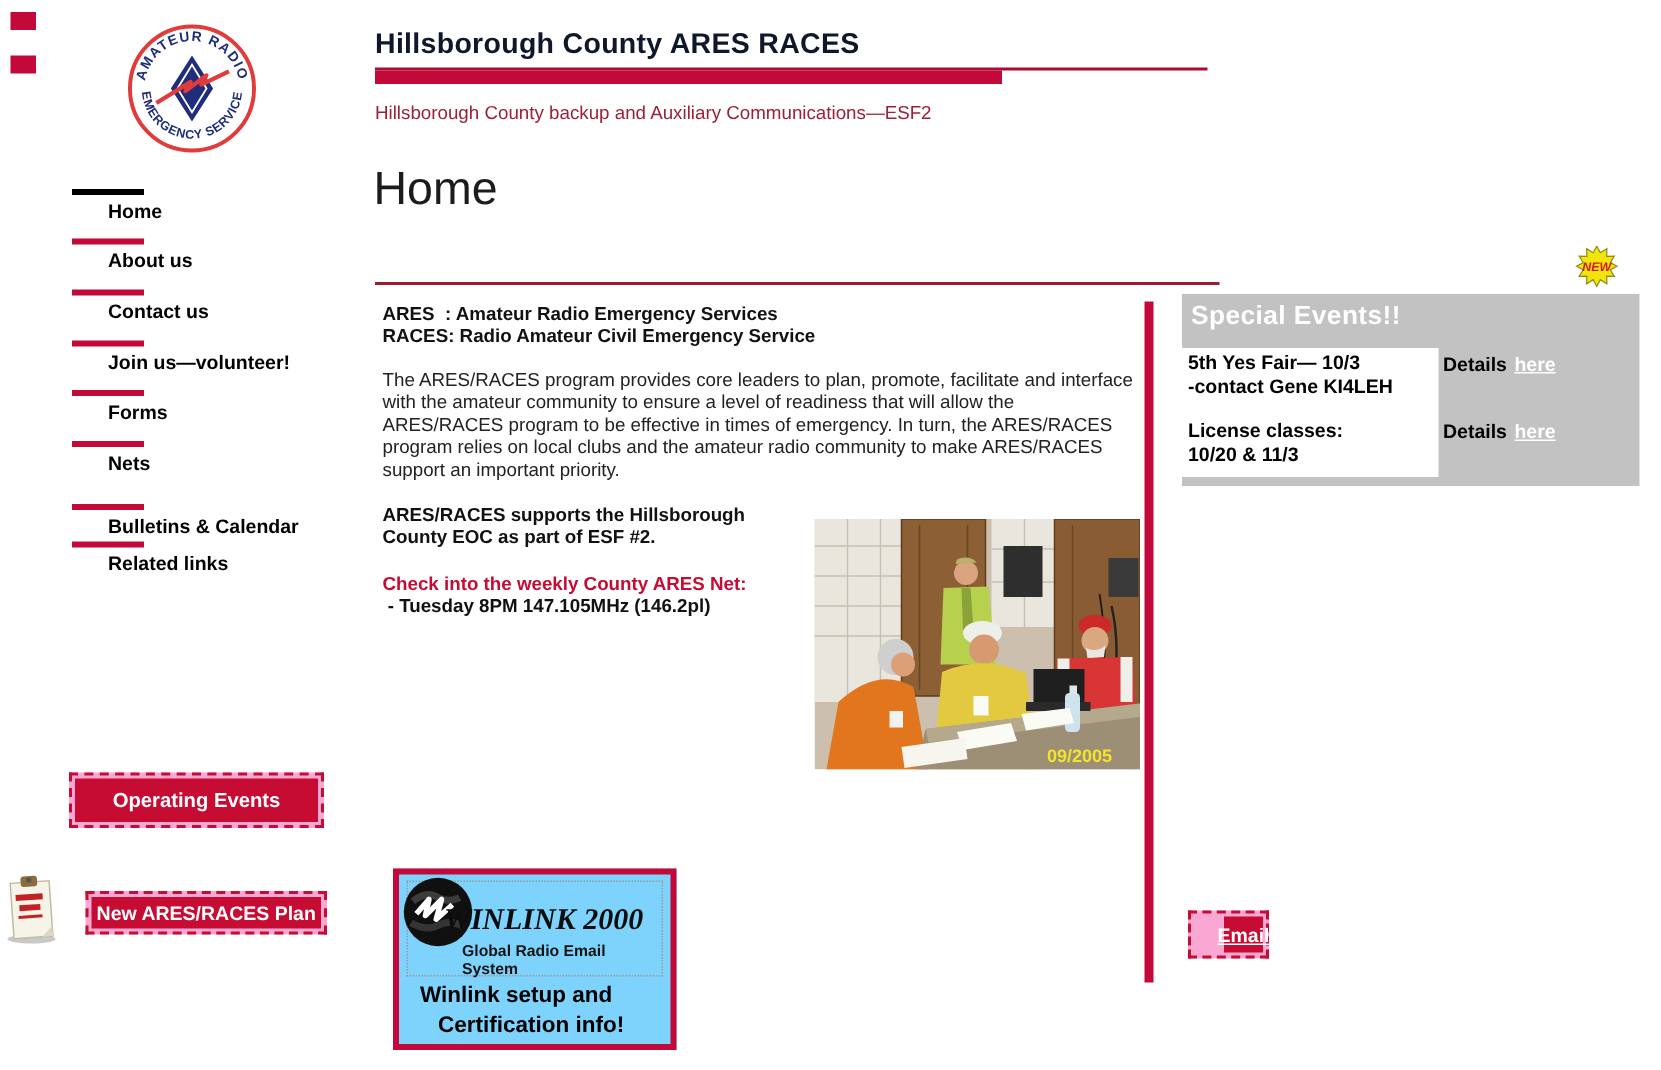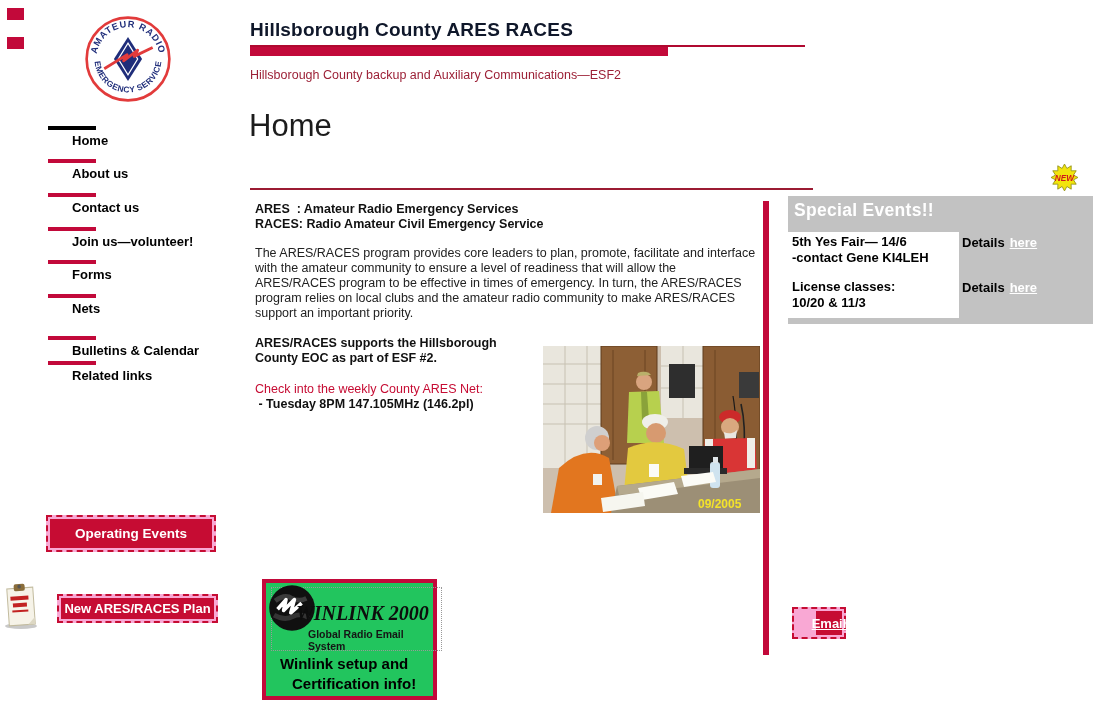--- a/index.html
+++ b/index.html
@@ -23,40 +23,40 @@
   
   .nav-item{left:48px;width:190px;height:30px;cursor:pointer;}
   .tick{width:48px;height:4px;background:#c2093a;}
   .tick.black{background:#000;}
   .nav-label{margin:3px 0 0 24px;font-size:13px;font-weight:bold;color:#000;}
 
   
   .intro-line{white-space:pre;font-size:12.5px;font-weight:bold;line-height:15px;}
   .paragraph{left:255px;top:246px;width:502px;font-size:12.5px;line-height:15px;color:#222;}
   .supports{left:255px;top:336px;width:268px;font-size:12.5px;font-weight:bold;line-height:15px;}
-  .net-heading{left:255px;top:382px;font-size:12.5px;font-weight:normal;color:#c60c33;}
+  .net-heading{left:255px;top:382px;font-size:12.5px;font-weight:bold;color:#c60c33;}
   .net-detail{left:255px;top:397px;font-size:12.5px;font-weight:bold;color:#111;white-space:pre;}
 
   
   .se-panel{left:788px;top:196px;width:305px;height:128px;background:#c2c2c2;}
   .se-title{left:6px;top:4px;font-size:17.5px;font-weight:bold;color:#fff;letter-spacing:.3px;}
   .se-white{left:0;top:36px;width:171px;height:86px;background:#fff;}
   .se-event{font-size:13px;font-weight:bold;color:#000;line-height:16px;left:4px;}
   .se-details{font-size:13px;font-weight:bold;left:174px;}
   .se-details .lbl{color:#000;}
   .se-details a{color:#fff;text-decoration:underline;margin-left:5px;cursor:pointer;}
 
   
   .cta{border:2px dashed #c60c33;background:#f9a8d4;padding:2px;box-sizing:border-box;cursor:pointer;}
   .cta .fill{width:100%;height:100%;background:#c60c33;color:#fff;display:flex;
              align-items:center;justify-content:center;font-weight:bold;font-size:13.5px;}
   .cta .fill.u{text-decoration:underline;font-size:13px;}
 
   
-  .wl-box{left:262px;top:579px;width:175px;height:121px;background:#22c55e;
+  .wl-box{left:262px;top:579px;width:189px;height:121px;background:#7dd3fc;
           border:4px solid #c2093a;box-sizing:border-box;cursor:pointer;}
   .wl-logo{left:5px;top:4px;width:169px;height:62px;border:1px dotted #999;}
   .wl-title{left:24px;top:14px;font-family:"Liberation Serif",serif;font-style:italic;
             font-weight:bold;font-size:20px;color:#0d0d0d;}
   .wl-sub{left:36px;top:40px;font-size:10.5px;font-weight:bold;color:#151515;}
   .wl-cap{font-size:15px;font-weight:bold;color:#000;}
 
   svg text{font-family:"Liberation Sans",sans-serif;}
 </style>
 </head>
@@ -195,21 +195,21 @@
     <polygon points="58,152 100,146 102,160 60,166" fill="#f6f6ef"></polygon>
     <polygon points="138,130 170,126 173,136 141,141" fill="#fbfbf6"></polygon>
     <text x="155" y="162" font-size="12" font-weight="bold" fill="#f3e32a">09/2005</text>
   </svg>
 </div>
 
 <div class="abs se-panel">
   <div class="abs se-title">Special Events!!</div>
   <div class="abs se-white"></div>
   <div class="abs se-event" style="top:38px;">
-    <div>5th Yes Fair— 14/6</div>
+    <div>5th Yes Fair— 10/3</div>
     <div>-contact Gene KI4LEH</div>
   </div>
   <div class="abs se-details" style="top:39px;">
     <span class="lbl">Details</span><a>here</a>
   </div>
   <div class="abs se-event" style="top:83px;">
     <div>License classes:</div>
     <div>10/20 &amp; 11/3</div>
   </div>
   <div class="abs se-details" style="top:84px;">

